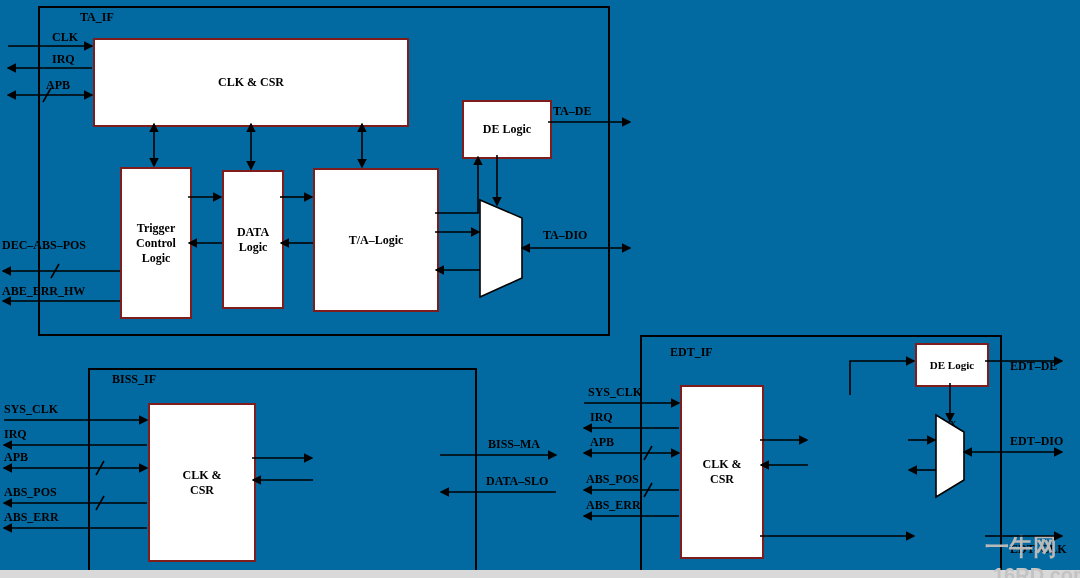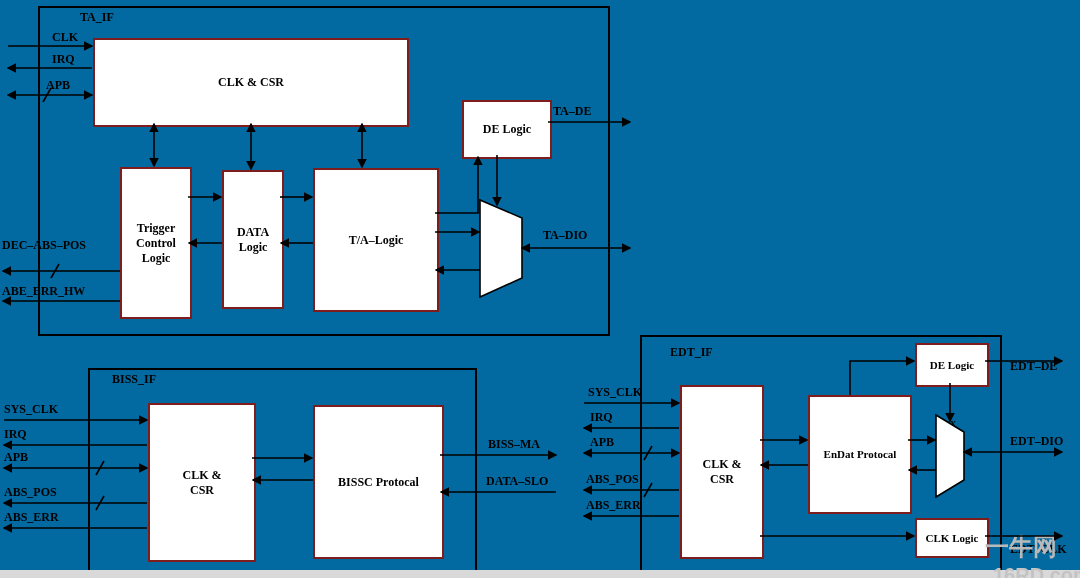--- a/index.html
+++ b/index.html
@@ -65,46 +65,37 @@
   <div class="lbl" style="left:2px;top:285px;">ABE_ERR_HW</div>
   <div class="lbl" style="left:553px;top:105px;">TA–DE</div>
   <div class="lbl" style="left:543px;top:229px;">TA–DIO</div>
 
   <div class="outer" style="left:88px;top:368px;width:385px;height:200px;"></div>
   <div class="title" style="left:112px;top:372px;">BISS_IF</div>
 
   <div class="box" style="left:148px;top:403px;width:104px;height:155px;">
     <span class="stack">CLK &amp; CSR</span>
   </div>
-  <div class="box" style="left:313px;top:405px;width:127px;height:150px;">
-    <span>BISSC Protocal</span>
-  </div>
 
   <div class="lbl" style="left:4px;top:403px;">SYS_CLK</div>
   <div class="lbl" style="left:4px;top:428px;">IRQ</div>
   <div class="lbl" style="left:4px;top:451px;">APB</div>
   <div class="lbl" style="left:4px;top:486px;">ABS_POS</div>
   <div class="lbl" style="left:4px;top:511px;">ABS_ERR</div>
   <div class="lbl" style="left:488px;top:438px;">BISS–MA</div>
   <div class="lbl" style="left:486px;top:475px;">DATA–SLO</div>
 
   <div class="outer" style="left:640px;top:335px;width:358px;height:233px;"></div>
   <div class="title" style="left:670px;top:345px;">EDT_IF</div>
 
   <div class="box" style="left:680px;top:385px;width:80px;height:170px;">
     <span class="stack">CLK &amp; CSR</span>
   </div>
-  <div class="box" style="left:808px;top:395px;width:100px;height:115px;font-size:11px;">
-    <span>EnDat Protocal</span>
-  </div>
   <div class="box" style="left:915px;top:343px;width:70px;height:40px;font-size:11px;">
     <span>DE Logic</span>
-  </div>
-  <div class="box" style="left:915px;top:518px;width:70px;height:36px;font-size:11px;">
-    <span>CLK Logic</span>
   </div>
   <div class="muxtxt-v" style="left:943px;top:419px;width:14px;">TX MUX RX</div>
 
   <div class="lbl" style="left:588px;top:386px;">SYS_CLK</div>
   <div class="lbl" style="left:590px;top:411px;">IRQ</div>
   <div class="lbl" style="left:590px;top:436px;">APB</div>
   <div class="lbl" style="left:586px;top:473px;">ABS_POS</div>
   <div class="lbl" style="left:586px;top:499px;">ABS_ERR</div>
   <div class="lbl" style="left:1010px;top:344px;margin-top:16px;">EDT–DE</div>
   <div class="lbl" style="left:1010px;top:435px;">EDT–DIO</div>

